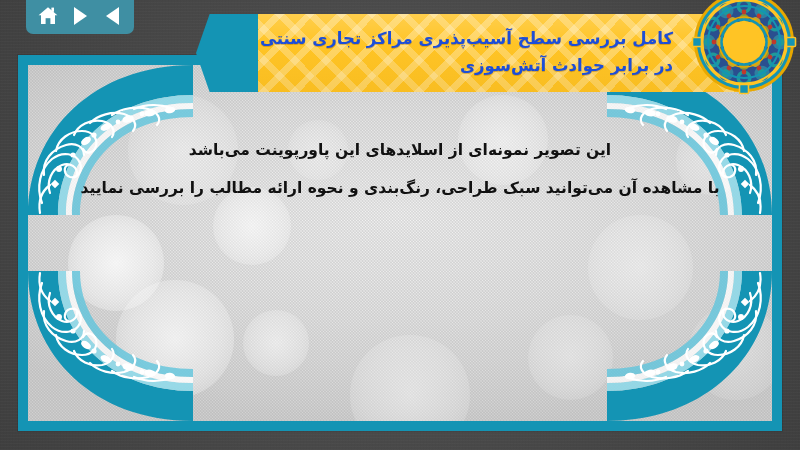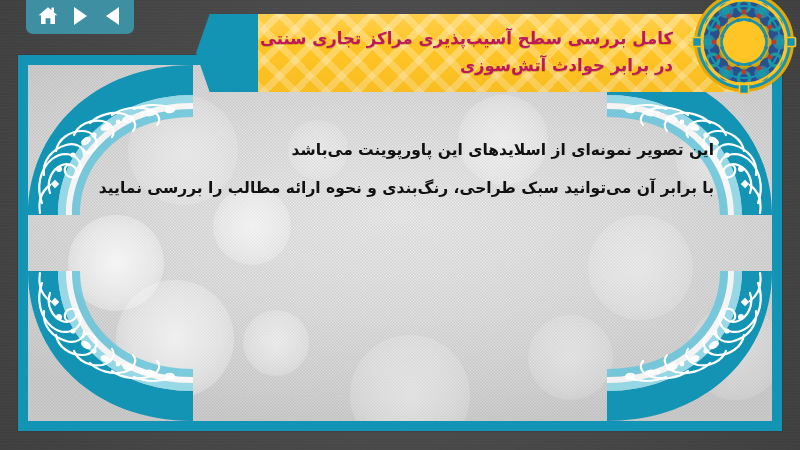--- a/index.html
+++ b/index.html
@@ -98,21 +98,21 @@
     pointer-events: none;
   }
   .title-banner .shade {
     position:absolute; inset:0;
     background: linear-gradient(180deg, rgba(255,255,255,.18) 0%, rgba(255,255,255,0) 40%, rgba(190,130,0,.10) 100%);
     pointer-events:none;
   }
   .title-text {
     position: relative;
     z-index: 3;
-    color: #be185d;
+    color: #1d4ed8;
     font-size: 16.5px;
     line-height: 1.62;
     font-weight: bold;
     text-align: right;
     direction: rtl;
     width: 100%;
     text-shadow: 0 1px 0 rgba(150,95,0,.35);
     white-space: pre-line;
   }
 
@@ -177,25 +177,25 @@
   
   .ornament { position: absolute; width: 165px; height: 150px; pointer-events: none; z-index: 14; }
   .orn-tl { left: 10px;  top: 10px; }
   .orn-tr { right: 10px; top: 10px;    transform: scaleX(-1); }
   .orn-bl { left: 10px;  bottom: 10px; transform: scaleY(-1); }
   .orn-br { right: 10px; bottom: 10px; transform: scale(-1,-1); }
 
   
   .body-text {
     position: absolute;
-    left: 0; right: 12px;
+    left: 0; right: 0;
     top: 78px;
     z-index: 20;
     direction: rtl;
-    text-align: right;
+    text-align: center;
     padding: 0 46px;
     color: #111111;
   }
   .body-line {
     font-size: 15.5px;
     font-weight: bold;
     line-height: 1.0;
     margin-bottom: 22px;
     letter-spacing: 0;
     white-space: nowrap;
@@ -257,21 +257,21 @@
       <div class="bokeh b6"></div>
       <div class="bokeh b7"></div>
       <div class="bokeh b8"></div>
       <div class="bokeh b9"></div>
       <div class="bokeh b10"></div>
       <div class="bokeh b11"></div>
       <div class="bokeh b12"></div>
 
       <div class="body-text">
         <div class="body-line">این تصویر نمونه‌ای از اسلایدهای این پاورپوینت می‌باشد</div>
-        <div class="body-line">با برابر آن می‌توانید سبک طراحی، رنگ‌بندی و نحوه ارائه مطالب را بررسی نمایید</div>
+        <div class="body-line">با مشاهده آن می‌توانید سبک طراحی، رنگ‌بندی و نحوه ارائه مطالب را بررسی نمایید</div>
       </div>
     </div>
 
     <svg class="ornament orn-tl" viewBox="0 0 165 150">
       <path d="M0,150 C0,66 66,0 165,0 L165,30 C84,30 30,84 30,150 Z" fill="#1494b4"></path>
       <path d="M30,150 C30,84 84,30 165,30 L165,38 C88,38 38,88 38,150 Z" fill="#8fd8e8" opacity=".9"></path>
       <path d="M38,150 C38,88 88,38 165,38 L165,44 C92,44 44,92 44,150 Z" fill="#ffffff" opacity=".75"></path>
       <path d="M44,150 C44,92 92,44 165,44 L165,52 C96,52 52,96 52,150 Z" fill="#5fc4dc" opacity=".8"></path>
       <g fill="none" stroke="#ffffff" stroke-width="2.2" stroke-linecap="round">
         <path d="M14,138 C8,122 12,104 24,94 C34,86 48,88 52,98 C55,106 49,114 42,112 C36,110 35,102 40,100"></path>

